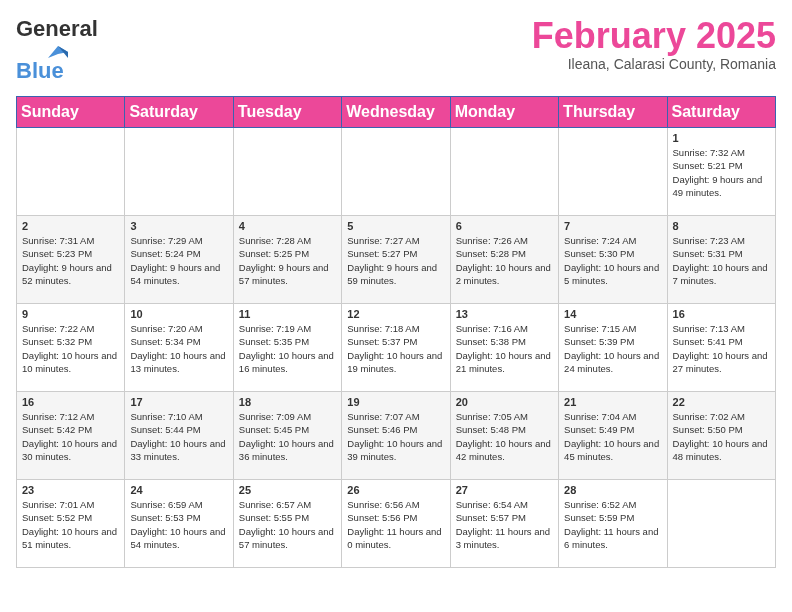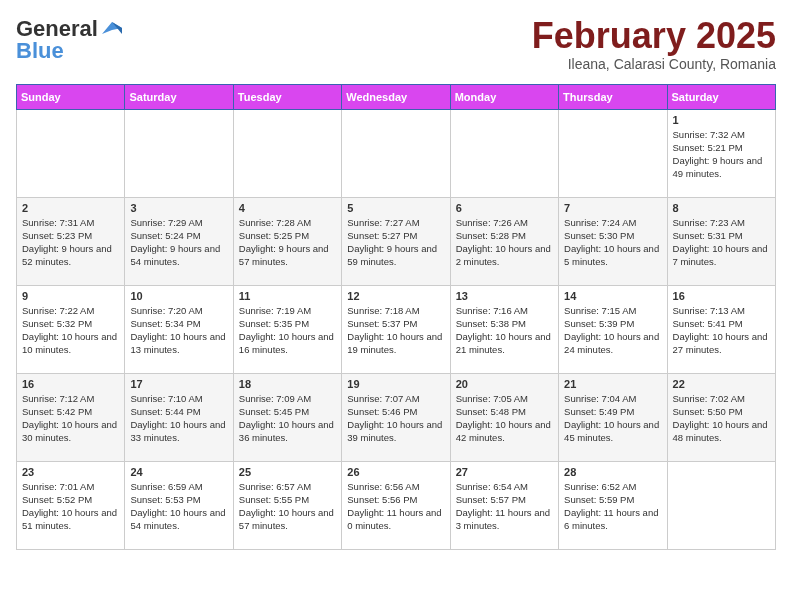--- a/index.html
+++ b/index.html
@@ -20,36 +20,36 @@
       display: flex;
       flex-direction: column;
       align-items: flex-start;
     }
     .title-block {
       text-align: right;
     }
     .month-title {
       font-size: 36px;
       font-weight: bold;
-      color: #7f1d1d;
+      color: #ec4899;
       line-height: 1.1;
     }
     .location-title {
       font-size: 14px;
       color: #555;
     }
     .calendar {
       width: 100%;
       border-collapse: collapse;
       border: 1px solid #ccc;
     }
     .calendar th {
-      background-color: #d946ef;
+      background-color: #ec4899;
       color: #fff;
-      font-size: 11px;
+      font-size: 16px;
       font-weight: bold;
       padding: 6px 4px;
       text-align: left;
       border: 1px solid #3a62b0;
     }
     .calendar td {
       vertical-align: top;
       width: calc(100% / 7);
       padding: 4px 5px;
       font-size: 10px;
@@ -74,21 +74,21 @@
     }
     .empty-cell {
       background: #f9f9f9;
     }
   </style>
 </head>
 <body>
 
 <div class="header">
   <div class="logo">
-    <div style="display:flex; align-items:center; gap:2px;">
+    <div style="display:flex; align-items:center; gap:2px;flex-direction:column;">
       <span style="font-size:22px; font-weight:bold; color:#333;">General</span>
       <svg width="22" height="18" viewBox="0 0 22 18">
         <polygon points="2,14 12,2 22,8 12,10" fill="#4a90d9"></polygon>
         <polygon points="12,2 22,8 22,14" fill="#2a6aad"></polygon>
       </svg>
     </div>
     <span style="font-size:22px; font-weight:bold; color:#4a90d9; display:block; margin-top:-4px;">Blue</span>
   </div>
   <div class="title-block">
     <div class="month-title">February 2025</div>

